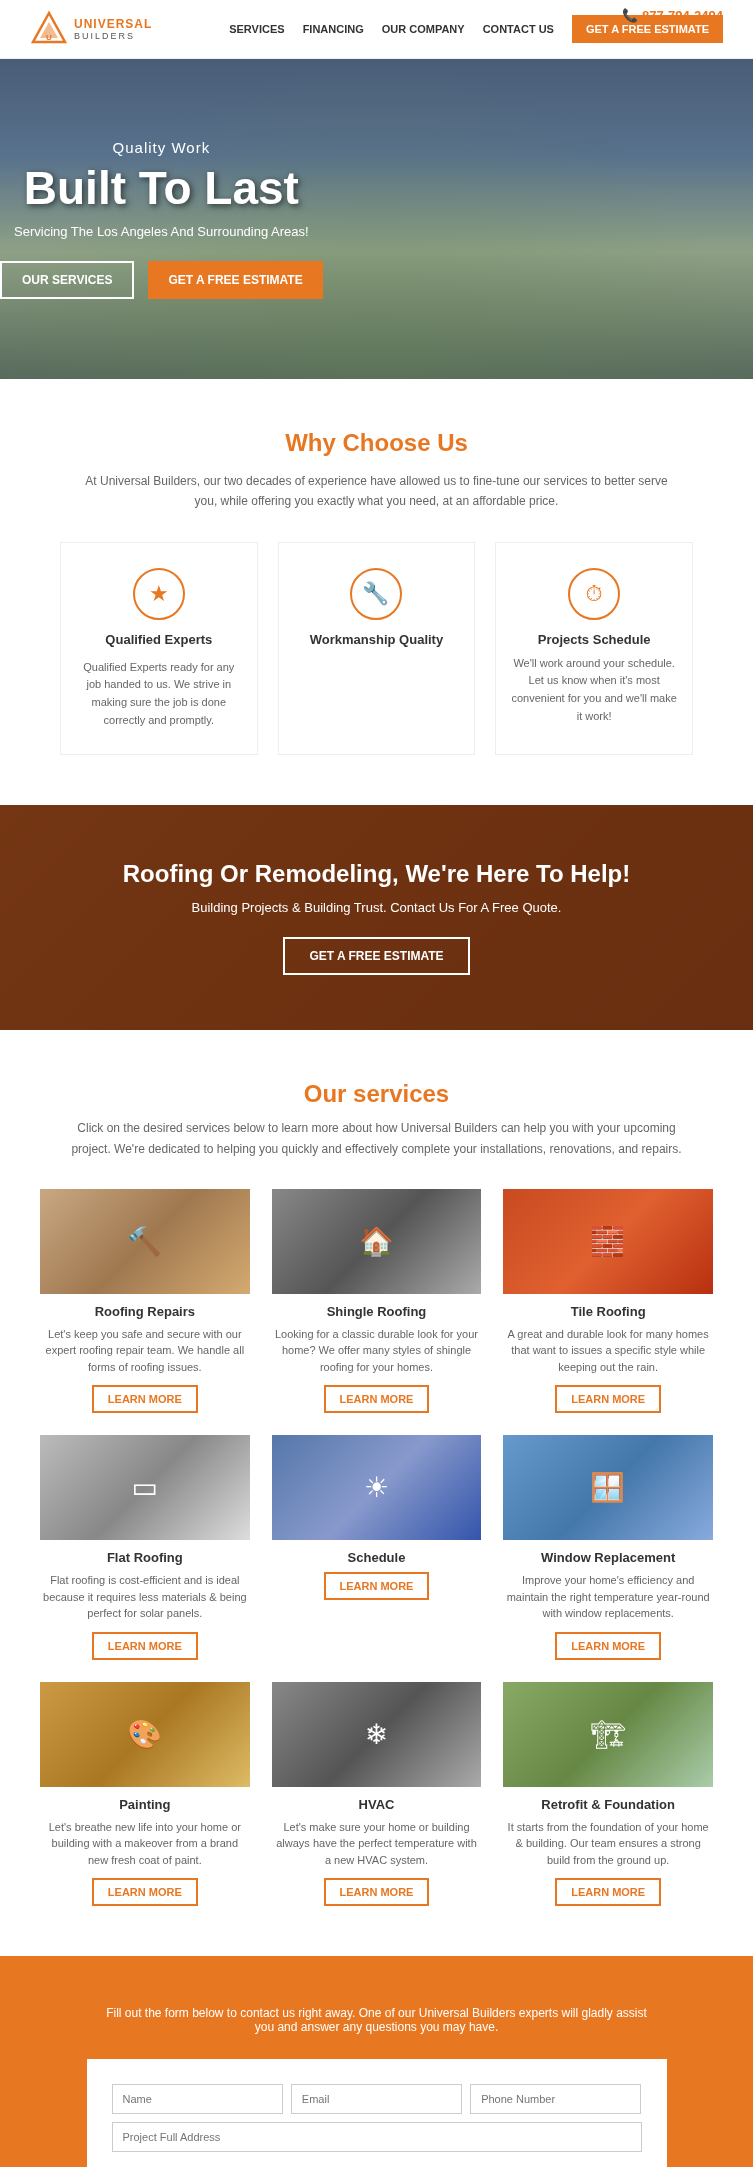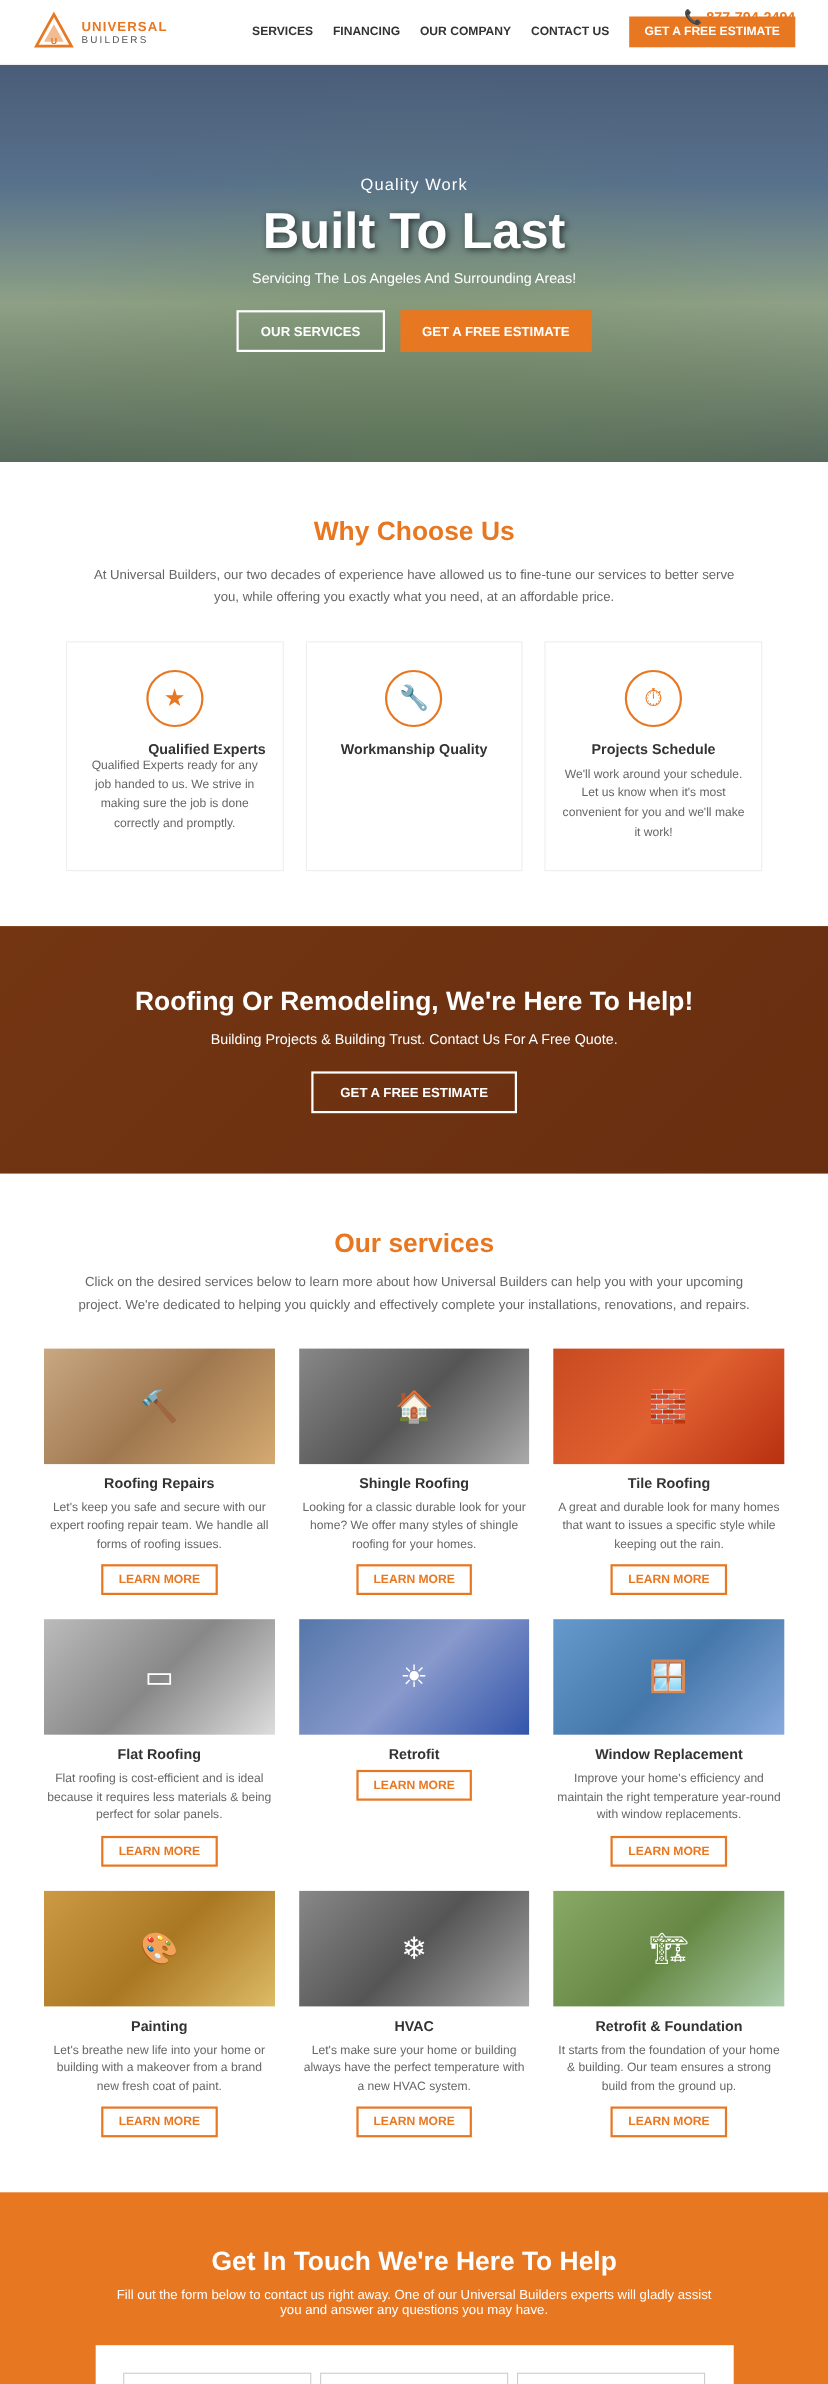--- a/index.html
+++ b/index.html
@@ -26,42 +26,42 @@
     <a href="#" style="text-decoration:none; color:#333; font-size:11px; font-weight:bold; text-transform:uppercase;">OUR COMPANY</a>
     <a href="#" style="text-decoration:none; color:#333; font-size:11px; font-weight:bold; text-transform:uppercase;">CONTACT US</a>
     <button style="background:#e87722; color:#fff; padding:8px 14px; border:none; cursor:pointer; font-size:11px; font-weight:bold; text-transform:uppercase;">GET A FREE ESTIMATE</button>
   </nav>
   <div style="position:absolute; right:30px; top:8px; color:#e87722; font-size:13px; font-weight:bold;">
     <span>📞</span>
     <span>877-794-2494</span>
   </div>
 </header>
 
-<section style="position:relative; height:361px; display:flex; align-items:center; justify-content:center; text-align:center; overflow:hidden;">
+<section style="position:relative; height:320px; display:flex; align-items:center; justify-content:flex-start; text-align:center; overflow:hidden;">
   <div style="position:absolute; inset:0; background:linear-gradient(to bottom, #2a4060 0%, #3a5878 30%, #7a9070 60%, #5a7055 80%, #3a5040 100%); opacity:0.85;"></div>
 
   <div style="position:absolute; inset:0; background: radial-gradient(ellipse at center bottom, rgba(100,130,80,0.3) 0%, transparent 70%);"></div>
   <div style="position:relative; z-index:2; color:#fff;">
     <div style="font-size:15px; letter-spacing:1px; margin-bottom:5px;">Quality Work</div>
     <h1 style="font-size:46px; font-weight:900; margin-bottom:9px; text-shadow:2px 2px 6px rgba(0,0,0,0.6);">Built To Last</h1>
     <div style="font-size:13px; margin-bottom:22px;">Servicing The Los Angeles And Surrounding Areas!</div>
     <div style="display:flex; gap:14px; justify-content:center;">
       <button style="background:transparent; color:#fff; padding:10px 20px; border:2px solid #fff; cursor:pointer; font-size:12px; font-weight:bold; text-transform:uppercase;">OUR SERVICES</button>
       <button style="background:#e87722; color:#fff; padding:10px 20px; border:none; cursor:pointer; font-size:12px; font-weight:bold; text-transform:uppercase;">GET A FREE ESTIMATE</button>
     </div>
   </div>
 </section>
 
 <section style="background:#fff; padding:50px 60px; text-align:center;">
   <h2 style="color:#e87722; font-size:24px; font-weight:bold; margin-bottom:14px;">Why Choose Us</h2>
   <p style="font-size:12px; color:#666; max-width:600px; margin:0 auto 30px; line-height:1.7;">At Universal Builders, our two decades of experience have allowed us to fine-tune our services to better serve you, while offering you exactly what you need, at an affordable price.</p>
   <div style="display:grid; grid-template-columns:1fr 1fr 1fr; gap:20px; margin-top:10px;">
     <div style="border:1px solid #eee; padding:25px 15px; text-align:center;">
       <div style="width:52px; height:52px; border-radius:50%; border:2px solid #e87722; margin:0 auto 12px; display:flex; align-items:center; justify-content:center; color:#e87722; font-size:22px;">★</div>
-      <div style="font-size:13px; font-weight:bold; margin-bottom:0;text-align:right;">Qualified Experts</div>
+      <div style="font-size:13px; font-weight:bold; margin-bottom:12px;">Qualified Experts</div>
       <div style="font-size:11px; color:#666; line-height:1.6;">Qualified Experts ready for any job handed to us. We strive in making sure the job is done correctly and promptly.</div>
     </div>
     <div style="border:1px solid #eee; padding:25px 15px; text-align:center;">
       <div style="width:52px; height:52px; border-radius:50%; border:2px solid #e87722; margin:0 auto 12px; display:flex; align-items:center; justify-content:center; color:#e87722; font-size:22px;">🔧</div>
       <div style="font-size:13px; font-weight:bold; margin-bottom:8px;">Workmanship Quality</div>
     </div>
     <div style="border:1px solid #eee; padding:25px 15px; text-align:center;">
       <div style="width:52px; height:52px; border-radius:50%; border:2px solid #e87722; margin:0 auto 12px; display:flex; align-items:center; justify-content:center; color:#e87722; font-size:22px;">⏱</div>
       <div style="font-size:13px; font-weight:bold; margin-bottom:8px;">Projects Schedule</div>
       <div style="font-size:11px; color:#666; line-height:1.6;">We'll work around your schedule. Let us know when it's most convenient for you and we'll make it work!</div>
@@ -105,21 +105,21 @@
 
     <div style="text-align:center;">
       <div style="width:100%; height:105px; background:linear-gradient(135deg,#bbb,#888,#ddd); margin-bottom:10px; display:flex; align-items:center; justify-content:center; color:#fff; font-size:28px;">▭</div>
       <div style="font-size:13px; font-weight:bold; margin-bottom:7px;">Flat Roofing</div>
       <p style="font-size:11px; color:#666; line-height:1.5; margin-bottom:10px;">Flat roofing is cost-efficient and is ideal because it requires less materials &amp; being perfect for solar panels.</p>
       <button style="background:transparent; color:#e87722; border:2px solid #e87722; padding:6px 14px; cursor:pointer; font-size:11px; font-weight:bold;">LEARN MORE</button>
     </div>
 
     <div style="text-align:center;">
       <div style="width:100%; height:105px; background:linear-gradient(135deg,#5577aa,#8899cc,#3355aa); margin-bottom:10px; display:flex; align-items:center; justify-content:center; color:#fff; font-size:28px;">☀</div>
-      <div style="font-size:13px; font-weight:bold; margin-bottom:7px;">Retrofit</div>
+      <div style="font-size:13px; font-weight:bold; margin-bottom:7px;">Schedule</div>
       <button style="background:transparent; color:#e87722; border:2px solid #e87722; padding:6px 14px; cursor:pointer; font-size:11px; font-weight:bold;">LEARN MORE</button>
     </div>
 
     <div style="text-align:center;">
       <div style="width:100%; height:105px; background:linear-gradient(135deg,#6699cc,#4477aa,#88aadd); margin-bottom:10px; display:flex; align-items:center; justify-content:center; color:#fff; font-size:28px;">🪟</div>
       <div style="font-size:13px; font-weight:bold; margin-bottom:7px;">Window Replacement</div>
       <p style="font-size:11px; color:#666; line-height:1.5; margin-bottom:10px;">Improve your home's efficiency and maintain the right temperature year-round with window replacements.</p>
       <button style="background:transparent; color:#e87722; border:2px solid #e87722; padding:6px 14px; cursor:pointer; font-size:11px; font-weight:bold;">LEARN MORE</button>
     </div>
 
@@ -141,21 +141,20 @@
       <div style="width:100%; height:105px; background:linear-gradient(135deg,#88aa66,#668844,#aaccaa); margin-bottom:10px; display:flex; align-items:center; justify-content:center; color:#fff; font-size:28px;">🏗</div>
       <div style="font-size:13px; font-weight:bold; margin-bottom:7px;">Retrofit &amp; Foundation</div>
       <p style="font-size:11px; color:#666; line-height:1.5; margin-bottom:10px;">It starts from the foundation of your home &amp; building. Our team ensures a strong build from the ground up.</p>
       <button style="background:transparent; color:#e87722; border:2px solid #e87722; padding:6px 14px; cursor:pointer; font-size:11px; font-weight:bold;">LEARN MORE</button>
     </div>
 
   </div>
 </section>
 
 <section style="background:#e87722; padding:50px 60px; text-align:center;">
-  <h2 style="font-size:24px; font-weight:bold; color:#fff; margin-bottom:8px;">Get In Touch We're Here To Help</h2>
   <p style="font-size:12px; color:#fff; margin-bottom:25px; max-width:560px; margin-left:auto; margin-right:auto;">Fill out the form below to contact us right away. One of our Universal Builders experts will gladly assist you and answer any questions you may have.</p>
   <div style="background:#fff; padding:25px; max-width:580px; margin:0 auto; text-align:left;">
     <div style="display:grid; grid-template-columns:1fr 1fr 1fr; gap:8px; margin-bottom:8px;">
       <input type="text" style="border: 1px solid rgb(204, 204, 204); padding: 8px 10px; font-size: 11px; width: 100%;" placeholder="Name">
       <input type="email" style="border: 1px solid rgb(204, 204, 204); padding: 8px 10px; font-size: 11px; width: 100%;" placeholder="Email">
       <input type="tel" style="border: 1px solid rgb(204, 204, 204); padding: 8px 10px; font-size: 11px; width: 100%;" placeholder="Phone Number">
     </div>
     <div style="margin-bottom:8px;">
       <input type="text" style="border: 1px solid rgb(204, 204, 204); padding: 8px 10px; font-size: 11px; width: 100%;" placeholder="Project Full Address">
     </div>

